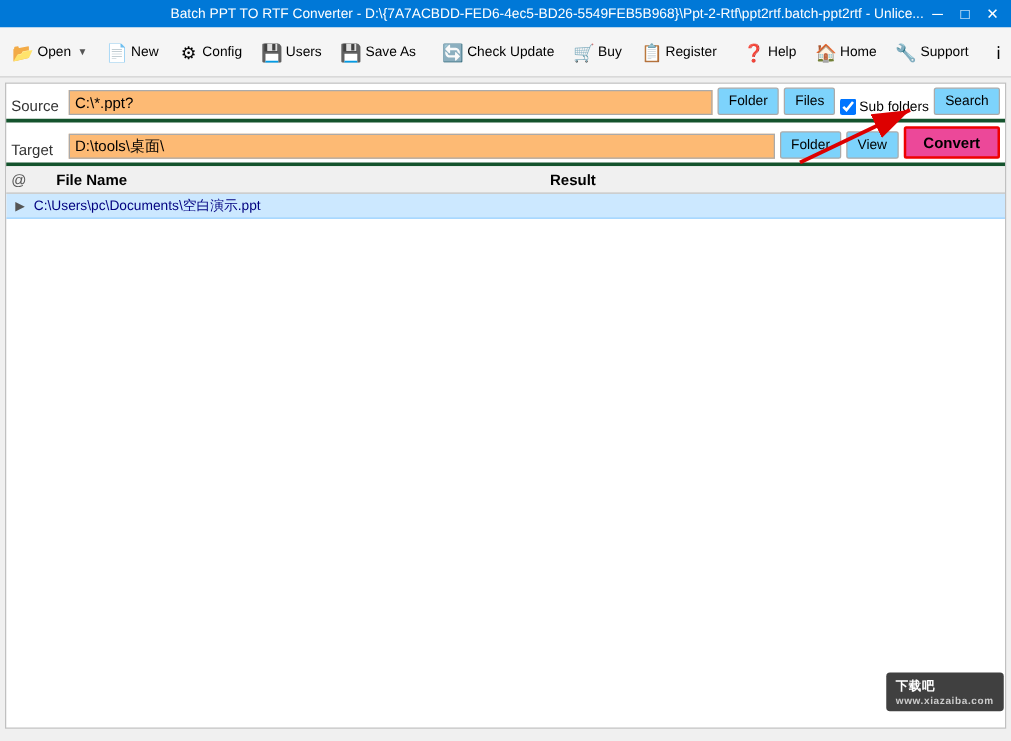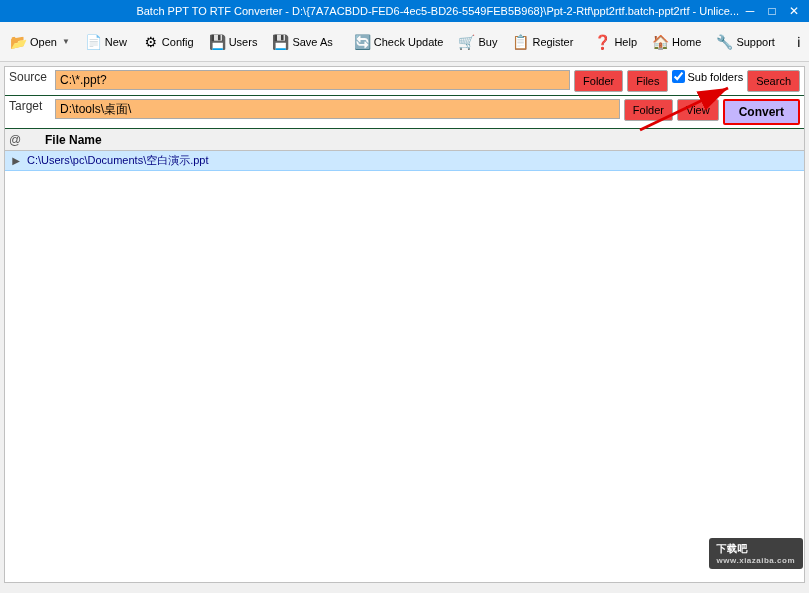--- a/index.html
+++ b/index.html
@@ -101,53 +101,53 @@
       margin: 4px;
       border: 1px solid #c0c0c0;
       display: flex;
       flex-direction: column;
       height: calc(100% - 76px);
     }
 
     
     .path-row {
       display: flex;
-      align-items: flex-start;
-      border-bottom: 1px solid #14532d;
+      align-items: flex-end;
+      border-bottom: 3px solid #14532d;
       padding: 3px 4px;
       gap: 4px;
     }
     .path-label {
       font-size: 12px;
       min-width: 42px;
       color: #333;
     }
     .path-input {
       flex: 1;
       height: 20px;
       border: 1px solid #aaa;
       padding: 1px 4px;
       font-size: 12px;
       background: #fdba74;
     }
     .path-btn {
       height: 22px;
       padding: 0 8px;
       border: 1px solid #aaa;
-      background: #ef4444;
+      background: #7dd3fc;
       cursor: pointer;
       font-size: 11px;
       border-radius: 2px;
     }
 
     .convert-btn {
       height: 26px;
       padding: 0 14px;
       border: 2px solid #e00;
-      background: #c4b5fd;
+      background: #ec4899;
       cursor: pointer;
       font-size: 12px;
       font-weight: bold;
       border-radius: 2px;
       color: #000;
     }
 
     .checkbox-label {
       display: flex;
       align-items: center;
@@ -339,20 +339,21 @@
     <span class="path-label">Target</span>
     <input class="path-input" type="text" value="D:\tools\桌面\" style="">
     <button class="path-btn">Folder</button>
     <button class="path-btn">View</button>
     <button class="convert-btn">Convert</button>
   </div>
 
   <div class="file-list-header">
     <span class="file-list-col-at">@</span>
     <span class="file-list-col-name">File Name</span>
+    <span class="file-list-col-result">Result</span>
   </div>
 
   <div class="file-list-body">
     <div class="file-list-row selected">
       <span class="file-row-expand">▶</span>
       <span class="file-row-name">C:\Users\pc\Documents\空白演示.ppt</span>
       <span class="file-row-result"></span>
     </div>
   </div>
 

